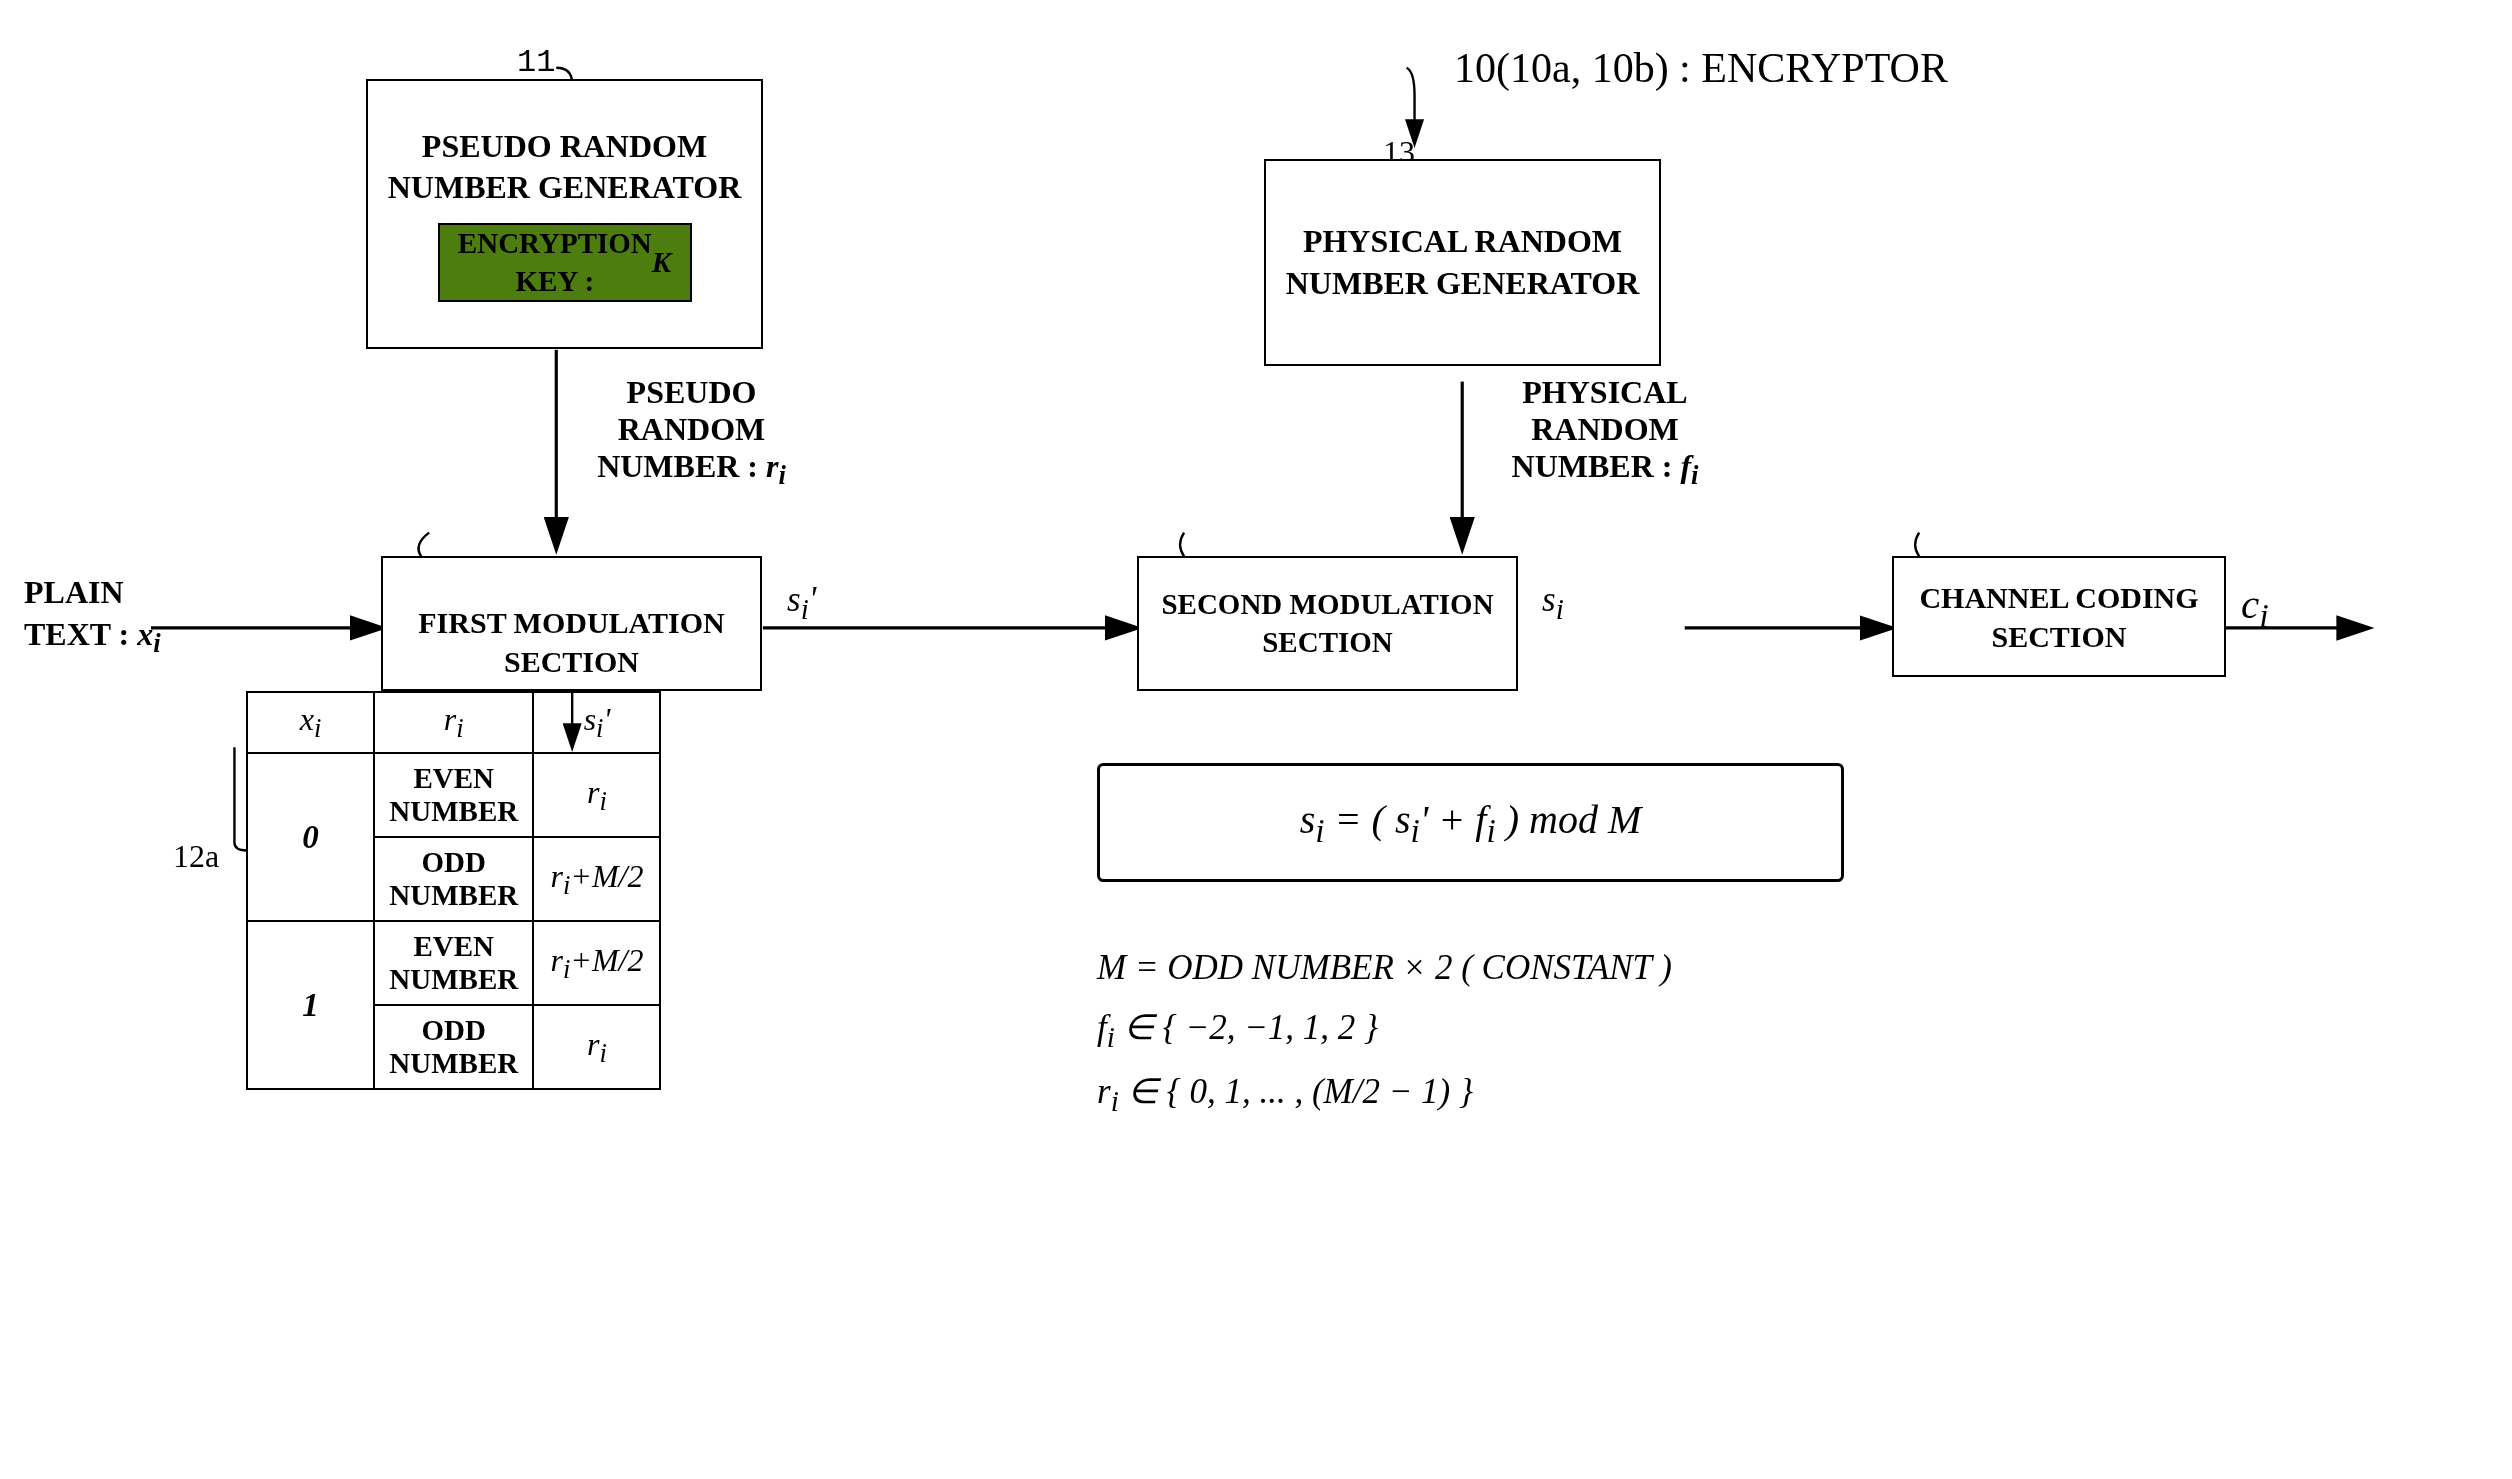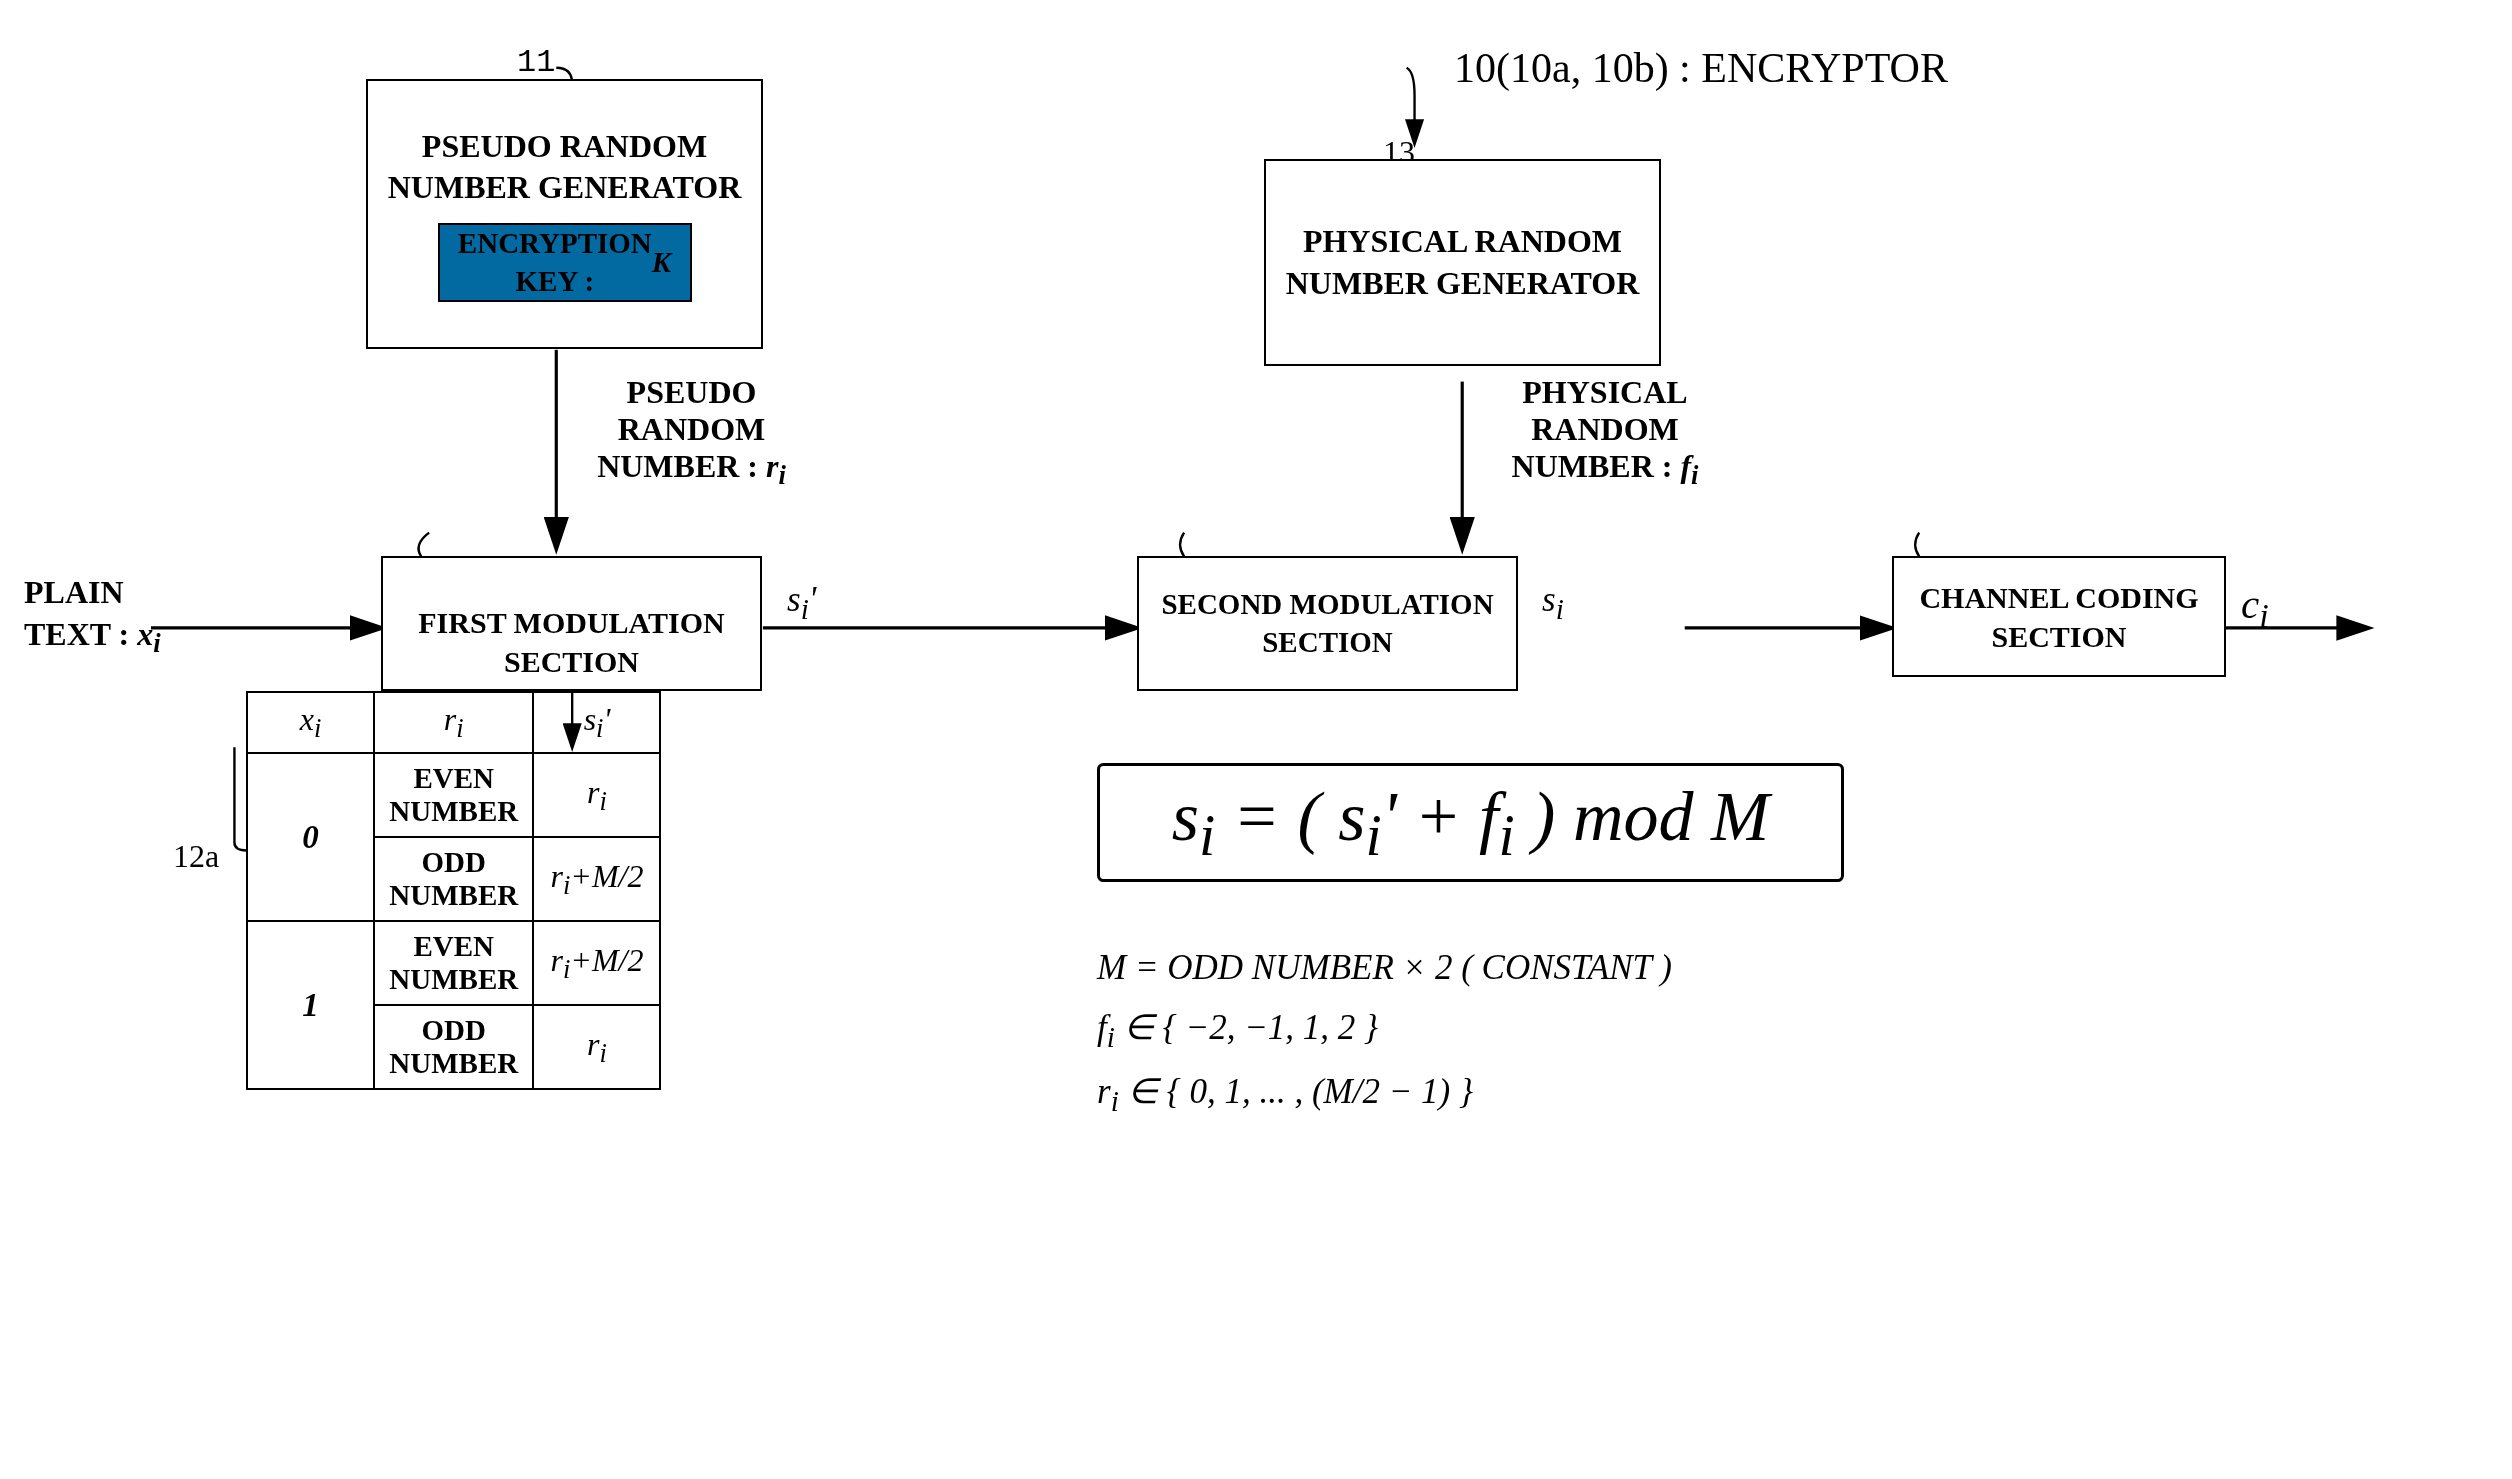--- a/index.html
+++ b/index.html
@@ -28,21 +28,21 @@
       justify-content: center;
       text-align: center;
       font-size: 30px;
       font-weight: bold;
       line-height: 1.3;
     }
 
     .box-inner {
       position: absolute;
       border: 2.4px solid #000;
-      background: #0369a1;
+      background: #4d7c0f;
       display: flex;
       align-items: center;
       justify-content: center;
       text-align: center;
       font-size: 27px;
       font-weight: bold;
     }
 
     
     .label {
@@ -96,21 +96,21 @@
       border: 3.2px solid #000;
       border-radius: 6.4px;
       background: #fff;
       display: flex;
       align-items: center;
       justify-content: center;
       padding: 16px 32px;
     }
 
     .formula-text {
-      font-size: 70px;
+      font-size: 40px;
       font-style: italic;
       white-space: nowrap;
     }
 
     .ref-num {
       position: absolute;
       font-size: 32px;
       font-weight: normal;
       font-family: 'Times New Roman', Times, serif;
     }

